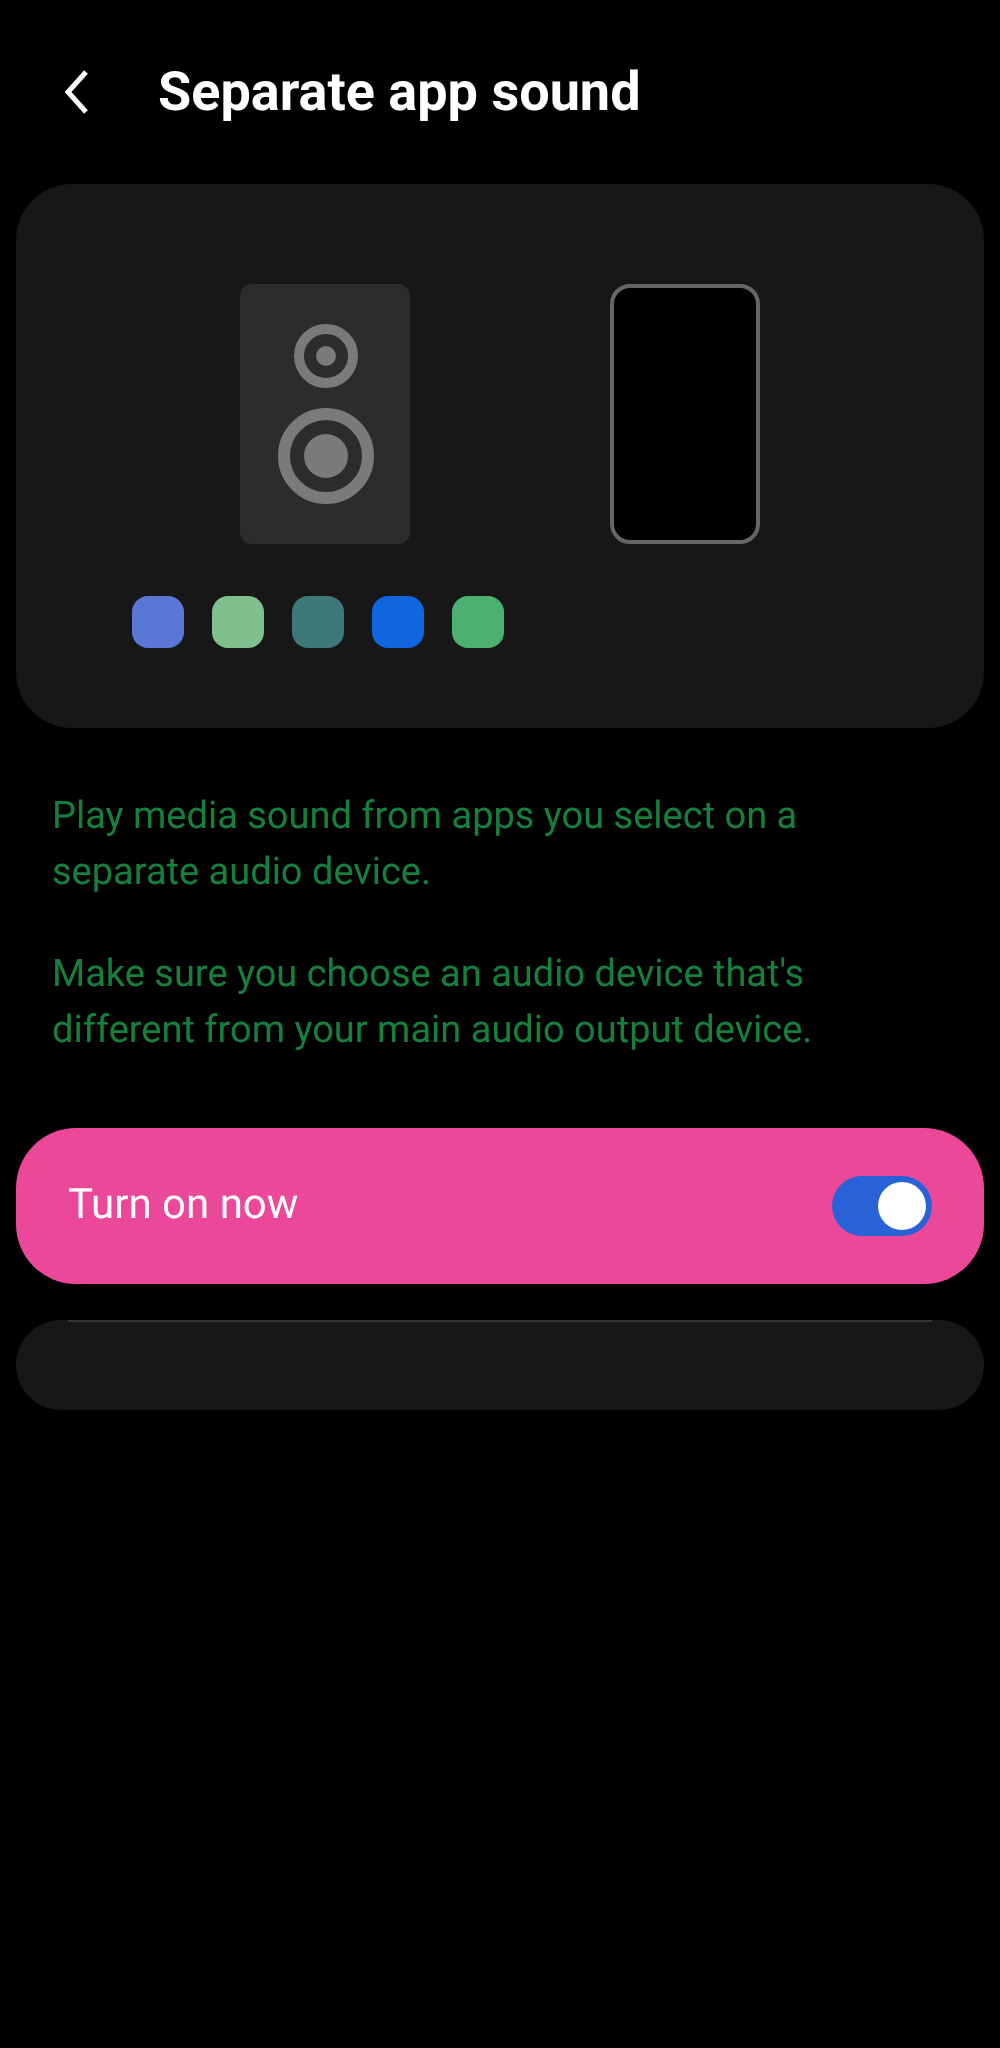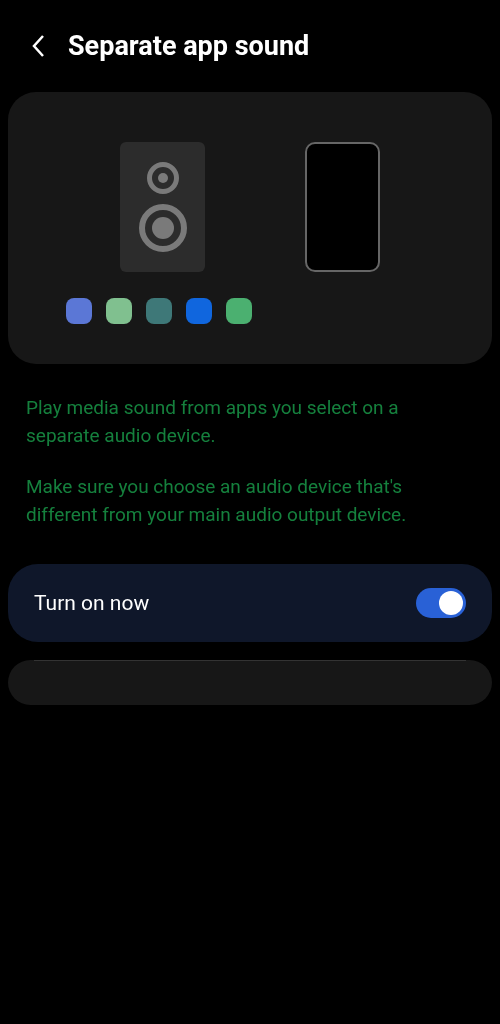--- a/index.html
+++ b/index.html
@@ -12,21 +12,21 @@
       height: 1024px;
       background: #000000;
       font-family: -apple-system, BlinkMacSystemFont, 'Segoe UI', Roboto, sans-serif;
       color: #ffffff;
       overflow: hidden;
     }
     .header {
       display: flex;
       align-items: center;
       padding: 30px 20px 20px 30px;
-      gap: 22px;
+      gap: 33px;
     }
     .back-arrow {
       width: 16px;
       height: 28px;
       display: flex;
       align-items: center;
       justify-content: center;
     }
     .back-arrow svg {
       stroke: #ffffff;
@@ -128,21 +128,21 @@
       font-size: 19px;
       line-height: 1.45;
       color: #15803d;
       margin-bottom: 24px;
     }
     .description p:last-child {
       margin-bottom: 0;
     }
     .toggle-card {
       margin: 6px 8px 0 8px;
-      background: #0f172a;
+      background: #ec4899;
       border-radius: 30px;
       padding: 24px 26px;
       display: flex;
       align-items: center;
       justify-content: space-between;
     }
     .toggle-label {
       font-size: 21px;
       color: #ffffff;
     }

